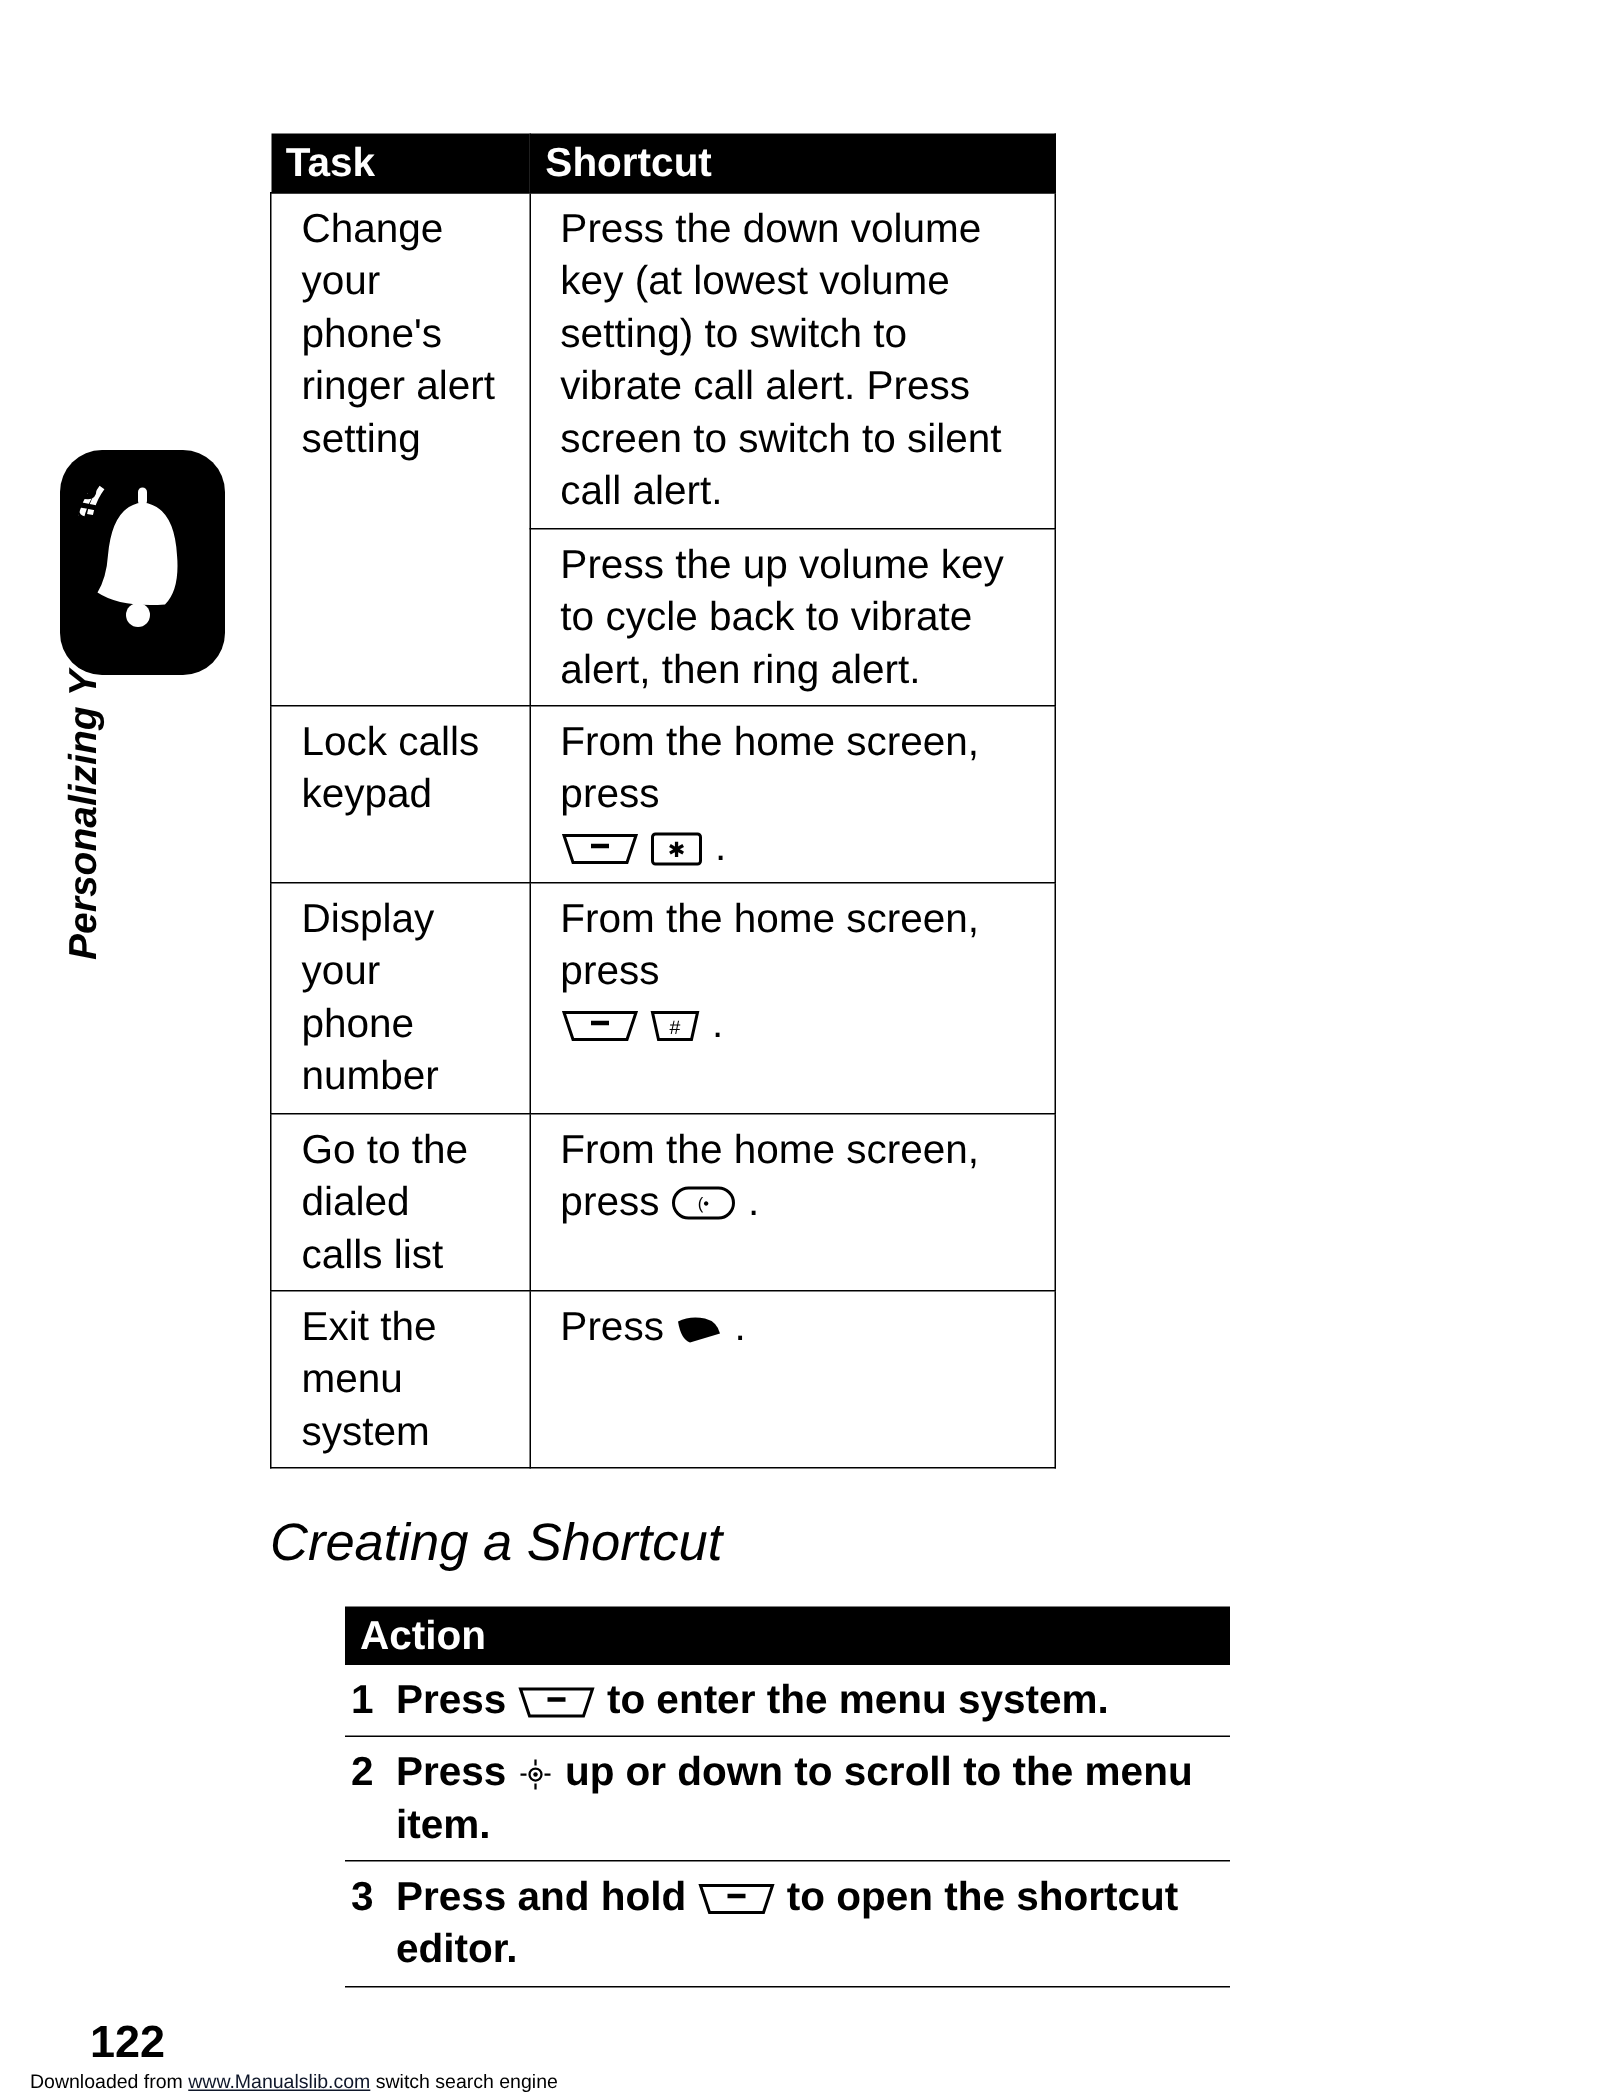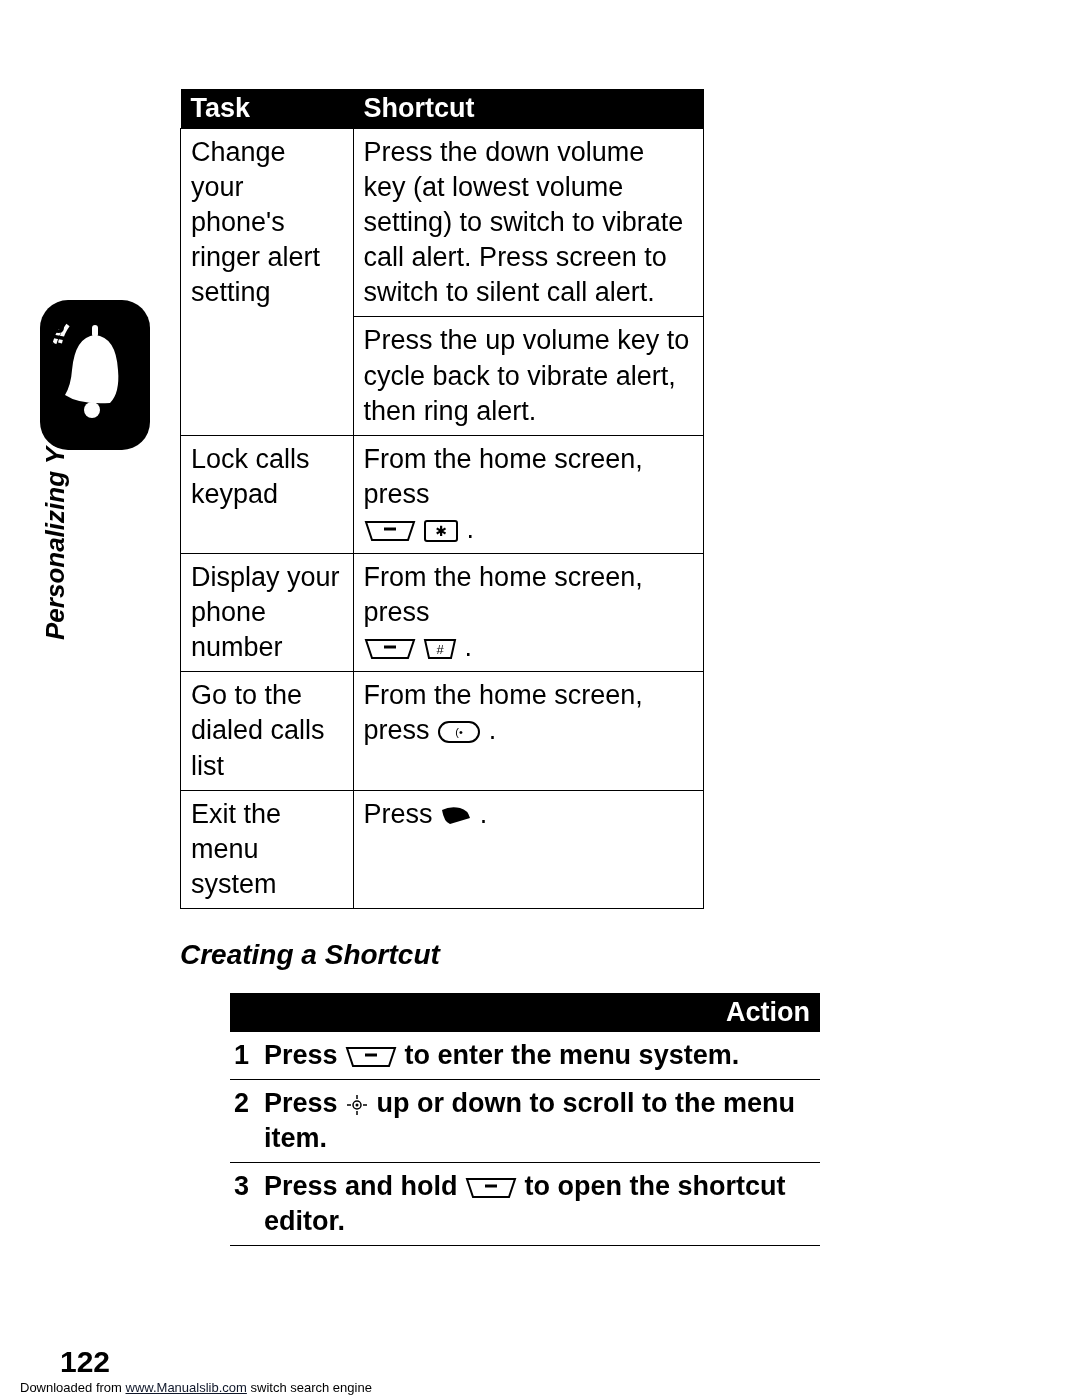--- a/index.html
+++ b/index.html
@@ -35,41 +35,41 @@
     background: #000;
     color: #fff;
     text-align: left;
     padding: 4px 10px;
     font-weight: bold;
     font-size: 27px;
     border-right: 1px solid #000;
   }
   table.tasks td {
     border: 1.5px solid #000;
-    padding: 6px 10px;
+    padding: 6px 20px;
     vertical-align: top;
     line-height: 1.3;
   }
   table.tasks td.task-col { width: 33%; }
   table.tasks td.short-col { width: 67%; }
 
   
   h2.section {
     font-style: italic;
-    font-weight: bold;
-    font-size: 28px;
+    font-weight: normal;
+    font-size: 35px;
     margin: 30px 0 22px 0;
   }
   
   .action-wrap { margin-left: 50px; width: 590px; }
   table.action { width: 100%; border-collapse: collapse; font-size: 27px; }
   table.action th {
     background: #000;
     color: #fff;
-    text-align: right;
+    text-align: left;
     padding: 4px 10px;
     font-weight: bold;
   }
   table.action td {
     padding: 6px 6px;
     border-bottom: 1.5px solid #000;
     vertical-align: top;
     line-height: 1.3;
     font-weight: bold;
   }

